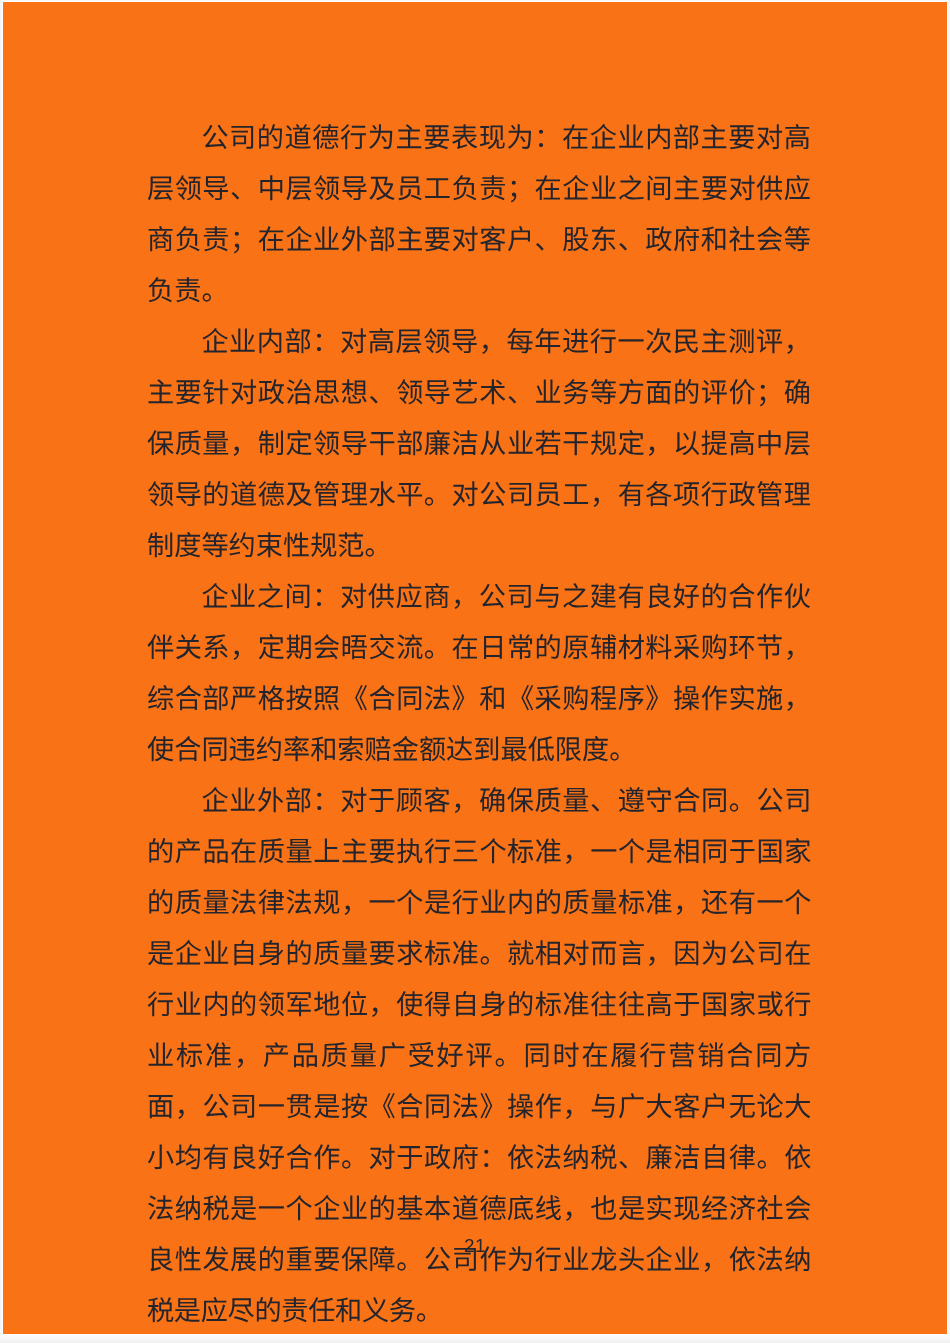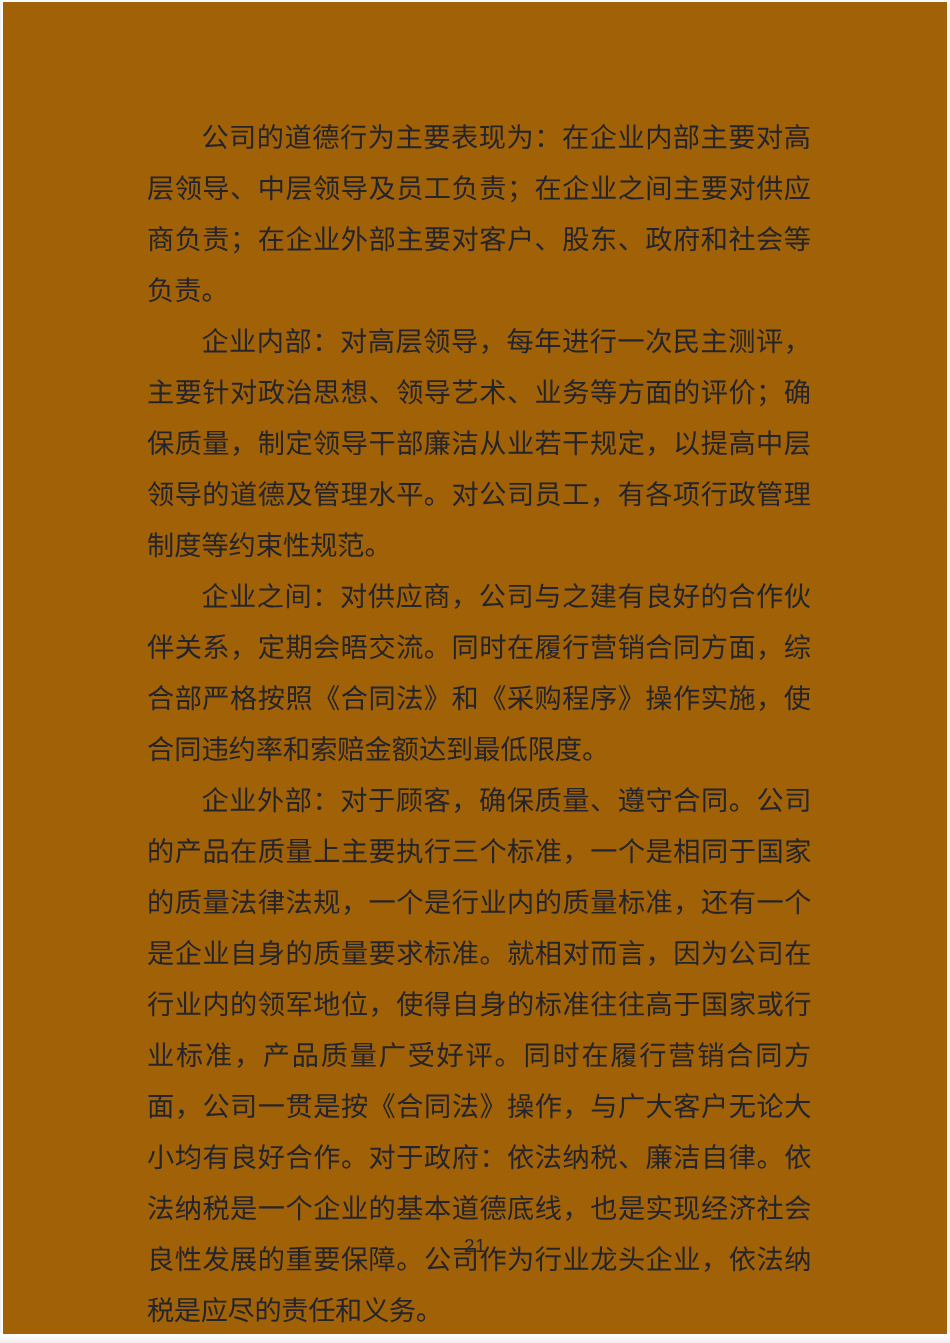--- a/index.html
+++ b/index.html
@@ -10,21 +10,21 @@
   }
   body {
     font-family: "DejaVu Serif", "Liberation Serif", serif;
   }
 
   .page {
     position: relative;
     width: 950px;
     height: 1343px;
     margin: 0 auto;
-    background: #a16207;
+    background: #f97316;
     overflow: hidden;
     box-sizing: border-box;
   }
 
   
   .scan-edge-left {
     position: absolute;
     left: 0; top: 0;
     width: 3px; height: 100%;
     background: linear-gradient(to right, #f1f1f3, #ffffff);
@@ -113,21 +113,21 @@
   <div class="scan-edge-left"></div>
   <div class="scan-edge-right"></div>
   <div class="scan-edge-bottom"></div>
 
   <div class="text-column">
 
     <p class="para">公司的道德行为主要表现为：在企业内部主要对高层领导、中层领导及员工负责；在企业之间主要对供应商负责；在企业外部主要对客户、股东、政府和社会等负责。</p>
 
     <p class="para">企业内部：对高层领导，每年进行一次民主测评，主要针对政治思想、领导艺术、业务等方面的评价；确保质量，制定领导干部廉洁从业若干规定，以提高中层领导的道德及管理水平。对公司员工，有各项行政管理制度等约束性规范。</p>
 
-    <p class="para">企业之间：对供应商，公司与之建有良好的合作伙伴关系，定期会晤交流。同时在履行营销合同方面，综合部严格按照《合同法》和《采购程序》操作实施，使合同违约率和索赔金额达到最低限度。</p>
+    <p class="para">企业之间：对供应商，公司与之建有良好的合作伙伴关系，定期会晤交流。在日常的原辅材料采购环节，综合部严格按照《合同法》和《采购程序》操作实施，使合同违约率和索赔金额达到最低限度。</p>
 
     <p class="para tight">企业外部：对于顾客，确保质量、遵守合同。公司的产品在质量上主要执行三个标准，一个是相同于国家的质量法律法规，一个是行业内的质量标准，还有一个是企业自身的质量要求标准。就相对而言，因为公司在行业内的领军地位，使得自身的标准往往高于国家或行业标准，产品质量广受好评。同时在履行营销合同方面，公司一贯是按《合同法》操作，与广大客户无论大小均有良好合作。对于政府：依法纳税、廉洁自律。依法纳税是一个企业的基本道德底线，也是实现经济社会良性发展的重要保障。公司作为行业龙头企业，依法纳税是应尽的责任和义务。</p>
 
     <h3 class="heading">6.3.3 公益支持</h3>
 
   </div>
 
   <div class="page-number">21</div>
 
 </div>

